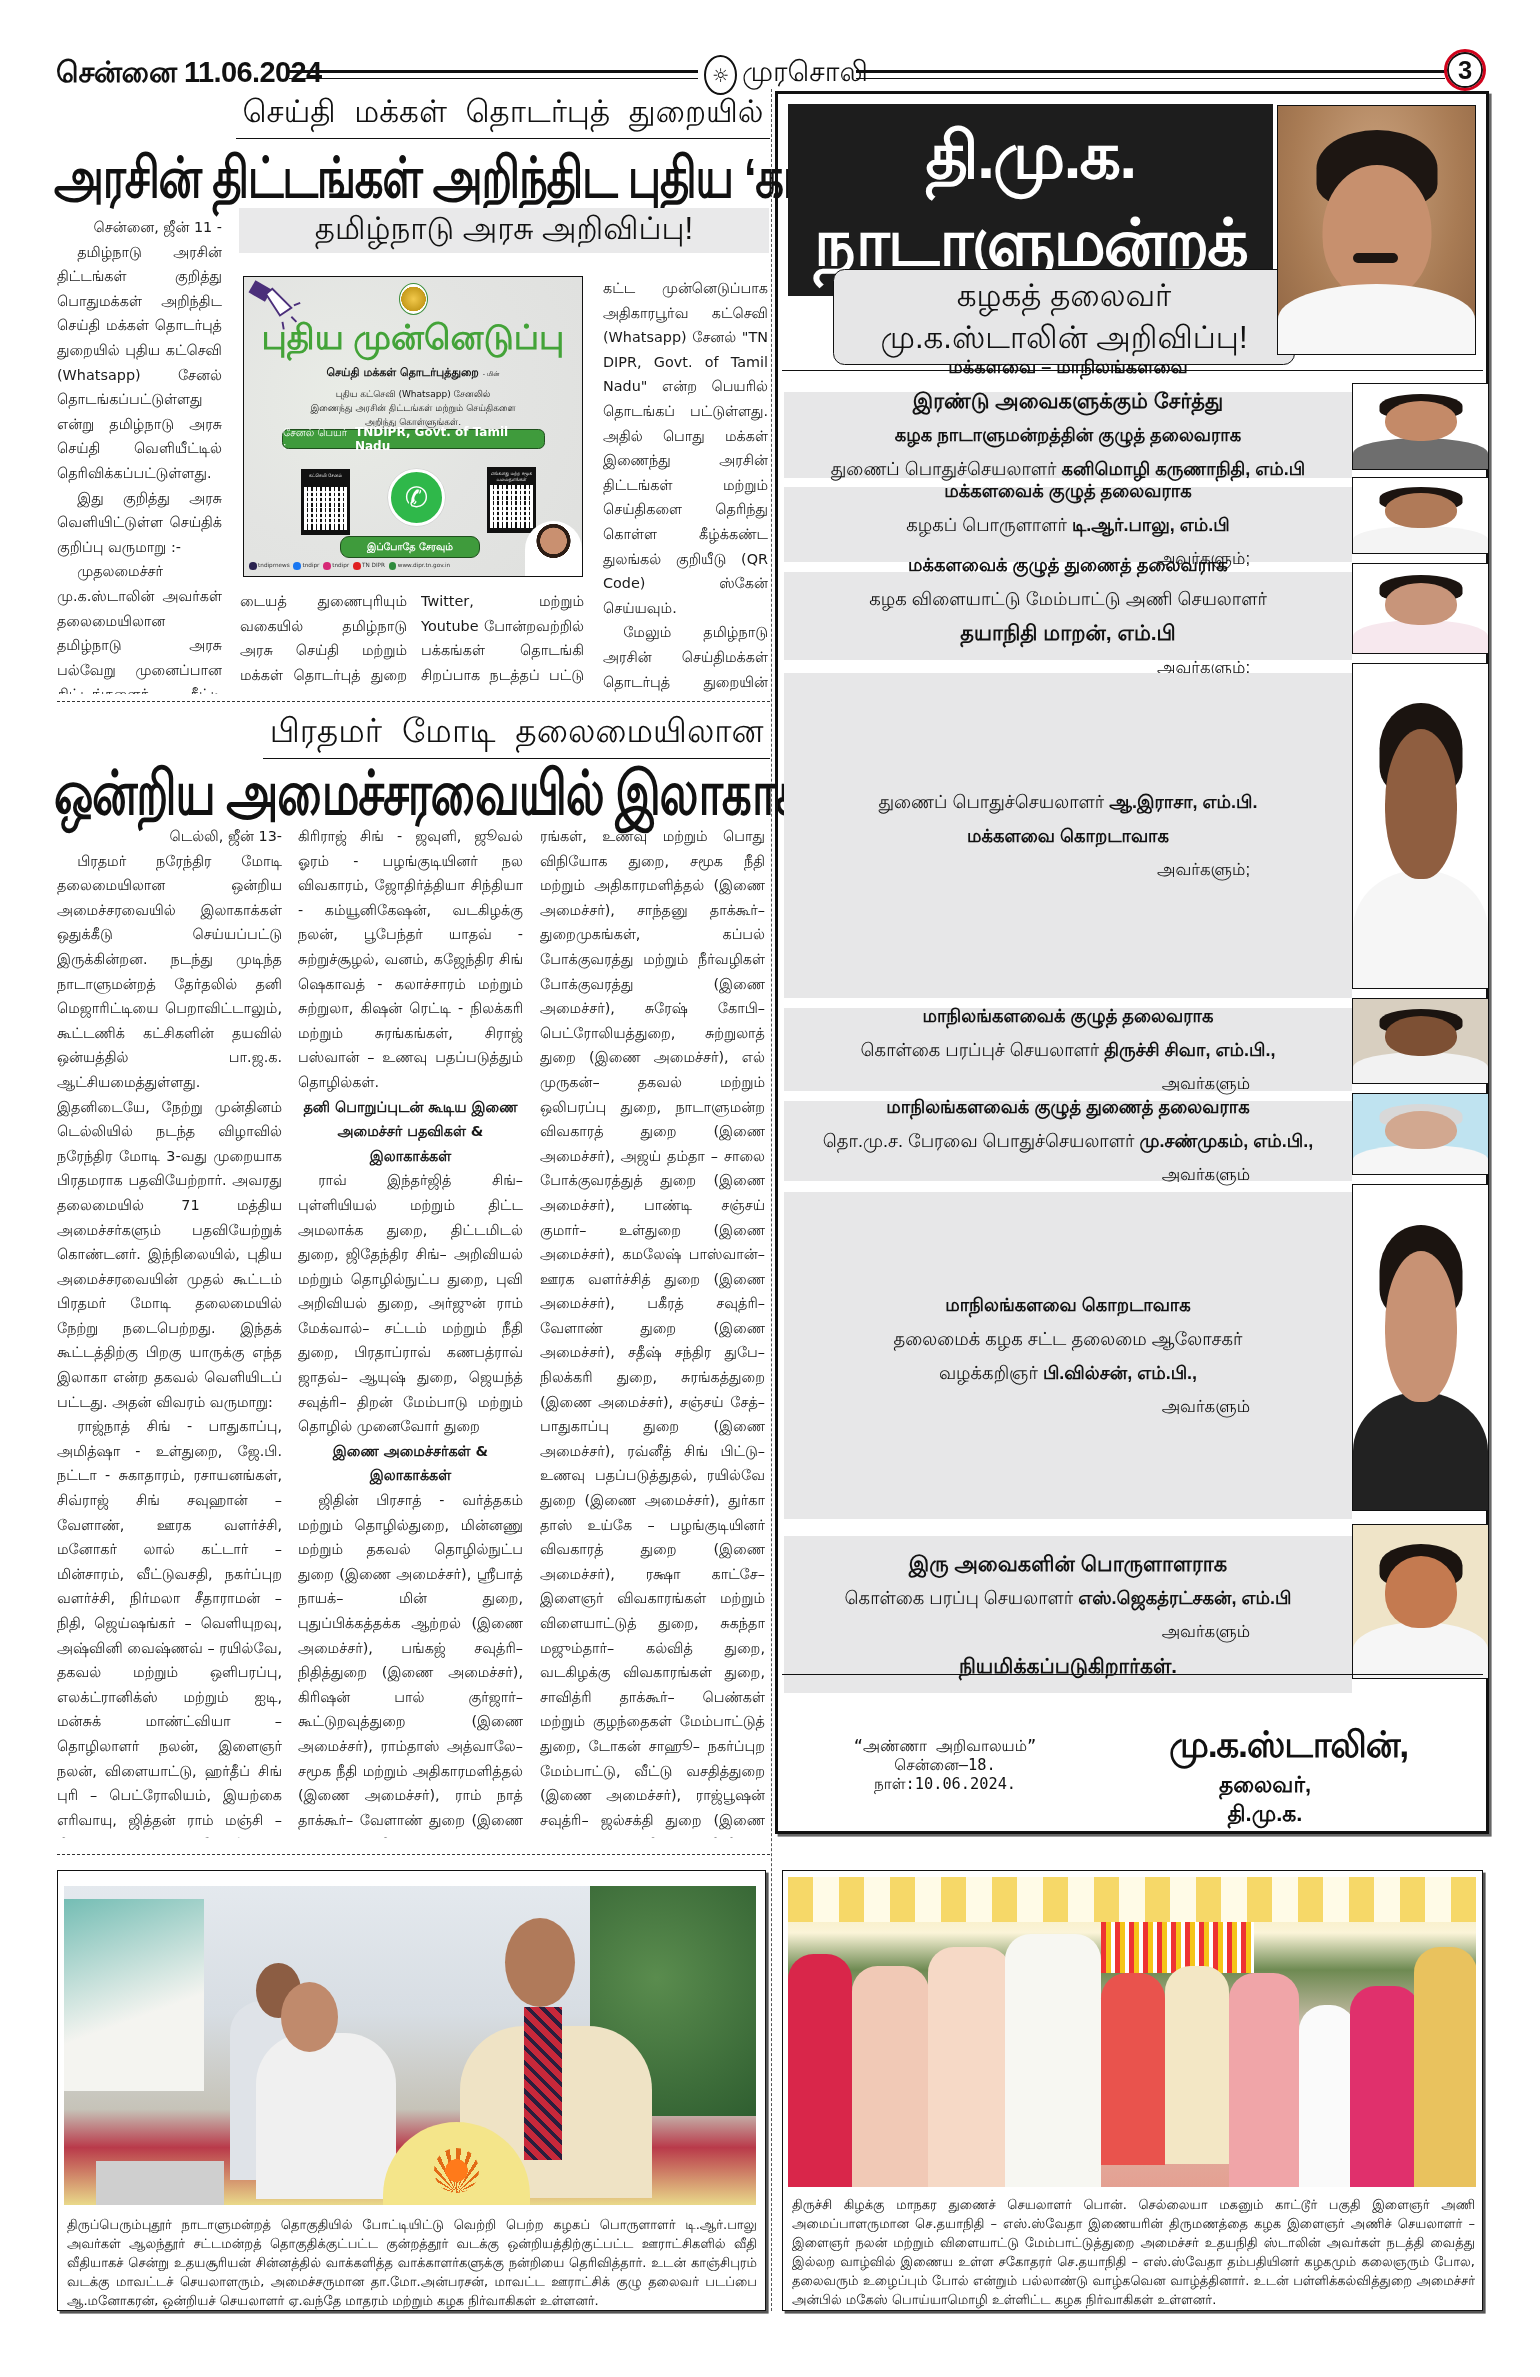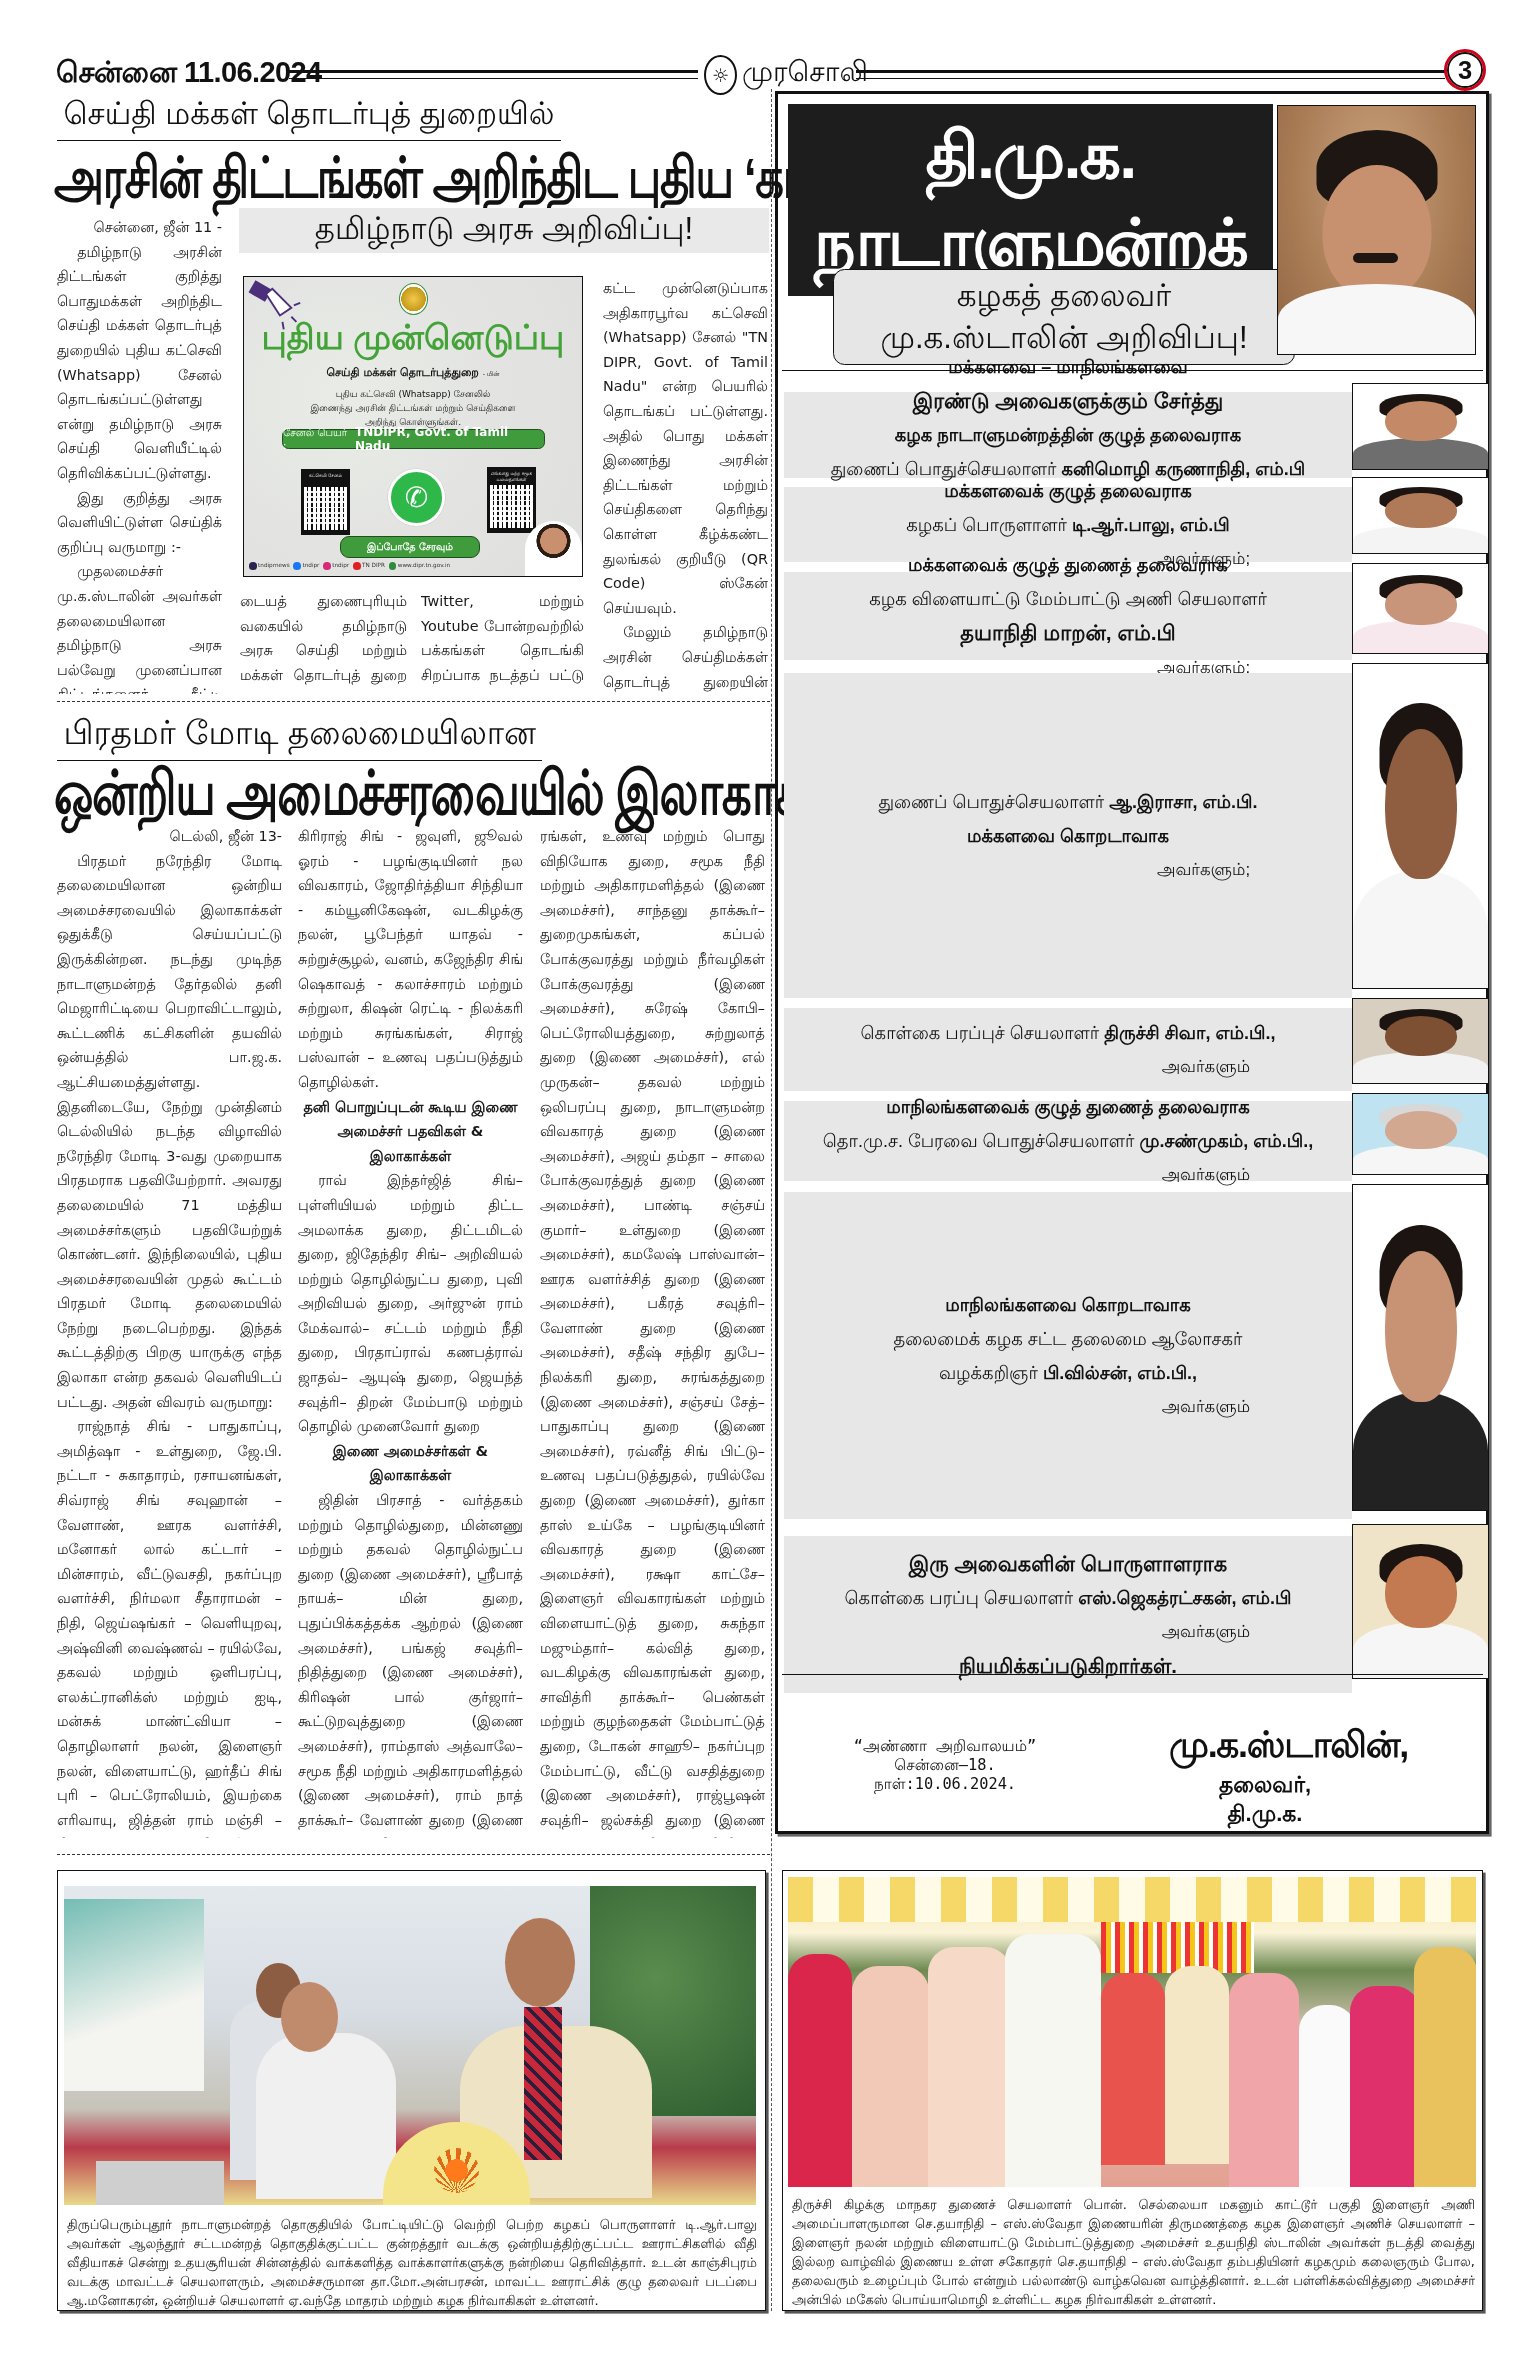--- a/index.html
+++ b/index.html
@@ -8,21 +8,21 @@
   .abs { position: absolute; }
 
   
   .mast-date { left: 56px; top: 56px; font-size: 29px; font-weight: bold; font-family: "Liberation Sans", sans-serif; letter-spacing: -0.6px; }
   .mast-rule { height: 9px; border-top: 3.8px solid #111; border-bottom: 1.9px solid #111; }
   .mast-logo { left: 704px; top: 55px; width: 33px; height: 40px; border: 2.6px solid #111; border-radius: 50%; display:flex; align-items:center; justify-content:center; font-size: 19px; }
   .mast-name { left: 742px; top: 56px; font-size: 28px; font-family: "Liberation Sans", sans-serif; }
   .page-num { left: 1444px; top: 49px; width: 42px; height: 42px; border-radius: 50%; border: 3.2px solid #d0021b; background:#fff; box-shadow: 0 0 0 1.9px #111 inset; display:flex; align-items:center; justify-content:center; font-size: 25.5px; font-weight: bold; font-family: "Liberation Sans", sans-serif; }
 
   
-  .kicker { text-align: left; font-family: Liberation Sans, sans-serif; }
+  .kicker { text-align: right; font-family: Liberation Mono, monospace; }
   .kicker span { display: inline-block; border-bottom: 1.9px solid #111; padding: 0 6.4px 3.8px; }
   .headline { text-align: center; font-weight: 900; font-family: "Liberation Sans", sans-serif; letter-spacing: -1.3px; white-space: nowrap; }
   .body-col { font-family: "DejaVu Sans", sans-serif; font-size: 14.4px; line-height: 24.6px; text-align: justify; color: #1a1a1a; overflow: hidden; }
   .body-col p { text-indent: 1.4em; }
   .body-col p.date { text-align: right; text-indent: 0; }
   .sub-bold { font-weight: bold; text-align: center; text-indent: 0 !important; }
 
   .announce-bar { left: 239px; top: 208px; width: 530px; height: 45px; background: #e9e9ea; display:flex; align-items:center; justify-content:center; font-size: 31px; font-family: "Liberation Sans", sans-serif; }
 
   .poster { left: 243px; top: 276px; width: 340px; height: 301px; border: 1.9px solid #111; background: radial-gradient(circle at 30% 40%, #e9ece6 0%, #e3e4e2 50%, #dfe0de 100%); overflow: hidden; }
@@ -256,20 +256,21 @@
       <div class="l"><span>துணைப் பொதுச்செயலாளர்</span> <span class="name">ஆ.இராசா, எம்.பி.</span></div>
       <div class="l b">மக்களவை கொறடாவாக</div>
       <div class="avar">அவர்களும்;</div>
     </div>
     <div class="mp-photo" style="top: 663px; height: 326px; background: rgb(255, 255, 255);">
       <div class="torso" style="height:118px; background:#f6f6f6;"></div>
       <div class="hair" style="top:39px; width:83px; height:91px; background:#1b1410;"></div>
       <div class="face" style="top:65px; width:72px; height:150px; background:#8f5e40;"></div>
     </div>
     <div class="appt" style="top: 1000px; height: 83px;">
+      <div class="l b">மாநிலங்களவைக் குழுத் தலைவராக</div>
       <div class="l"><span>கொள்கை பரப்புச் செயலாளர்</span> <span class="name">திருச்சி சிவா, எம்.பி.,</span></div>
       <div class="avar">அவர்களும்</div>
     </div>
     <div class="mp-photo" style="top: 998px; height: 86px; background: rgb(216, 207, 192);">
       <div class="torso" style="height:31px; background:#f2f2f2;"></div>
       <div class="hair" style="top:10.2px; width:83px; height:24px; background:#1b1410;"></div>
       <div class="face" style="top:17px; width:72px; height:40px; background:#7d5034;"></div>
     </div>
     <div class="appt" style="top: 1093px; height: 80px;">
       <div class="l b">மாநிலங்களவைக் குழுத் துணைத் தலைவராக</div>

